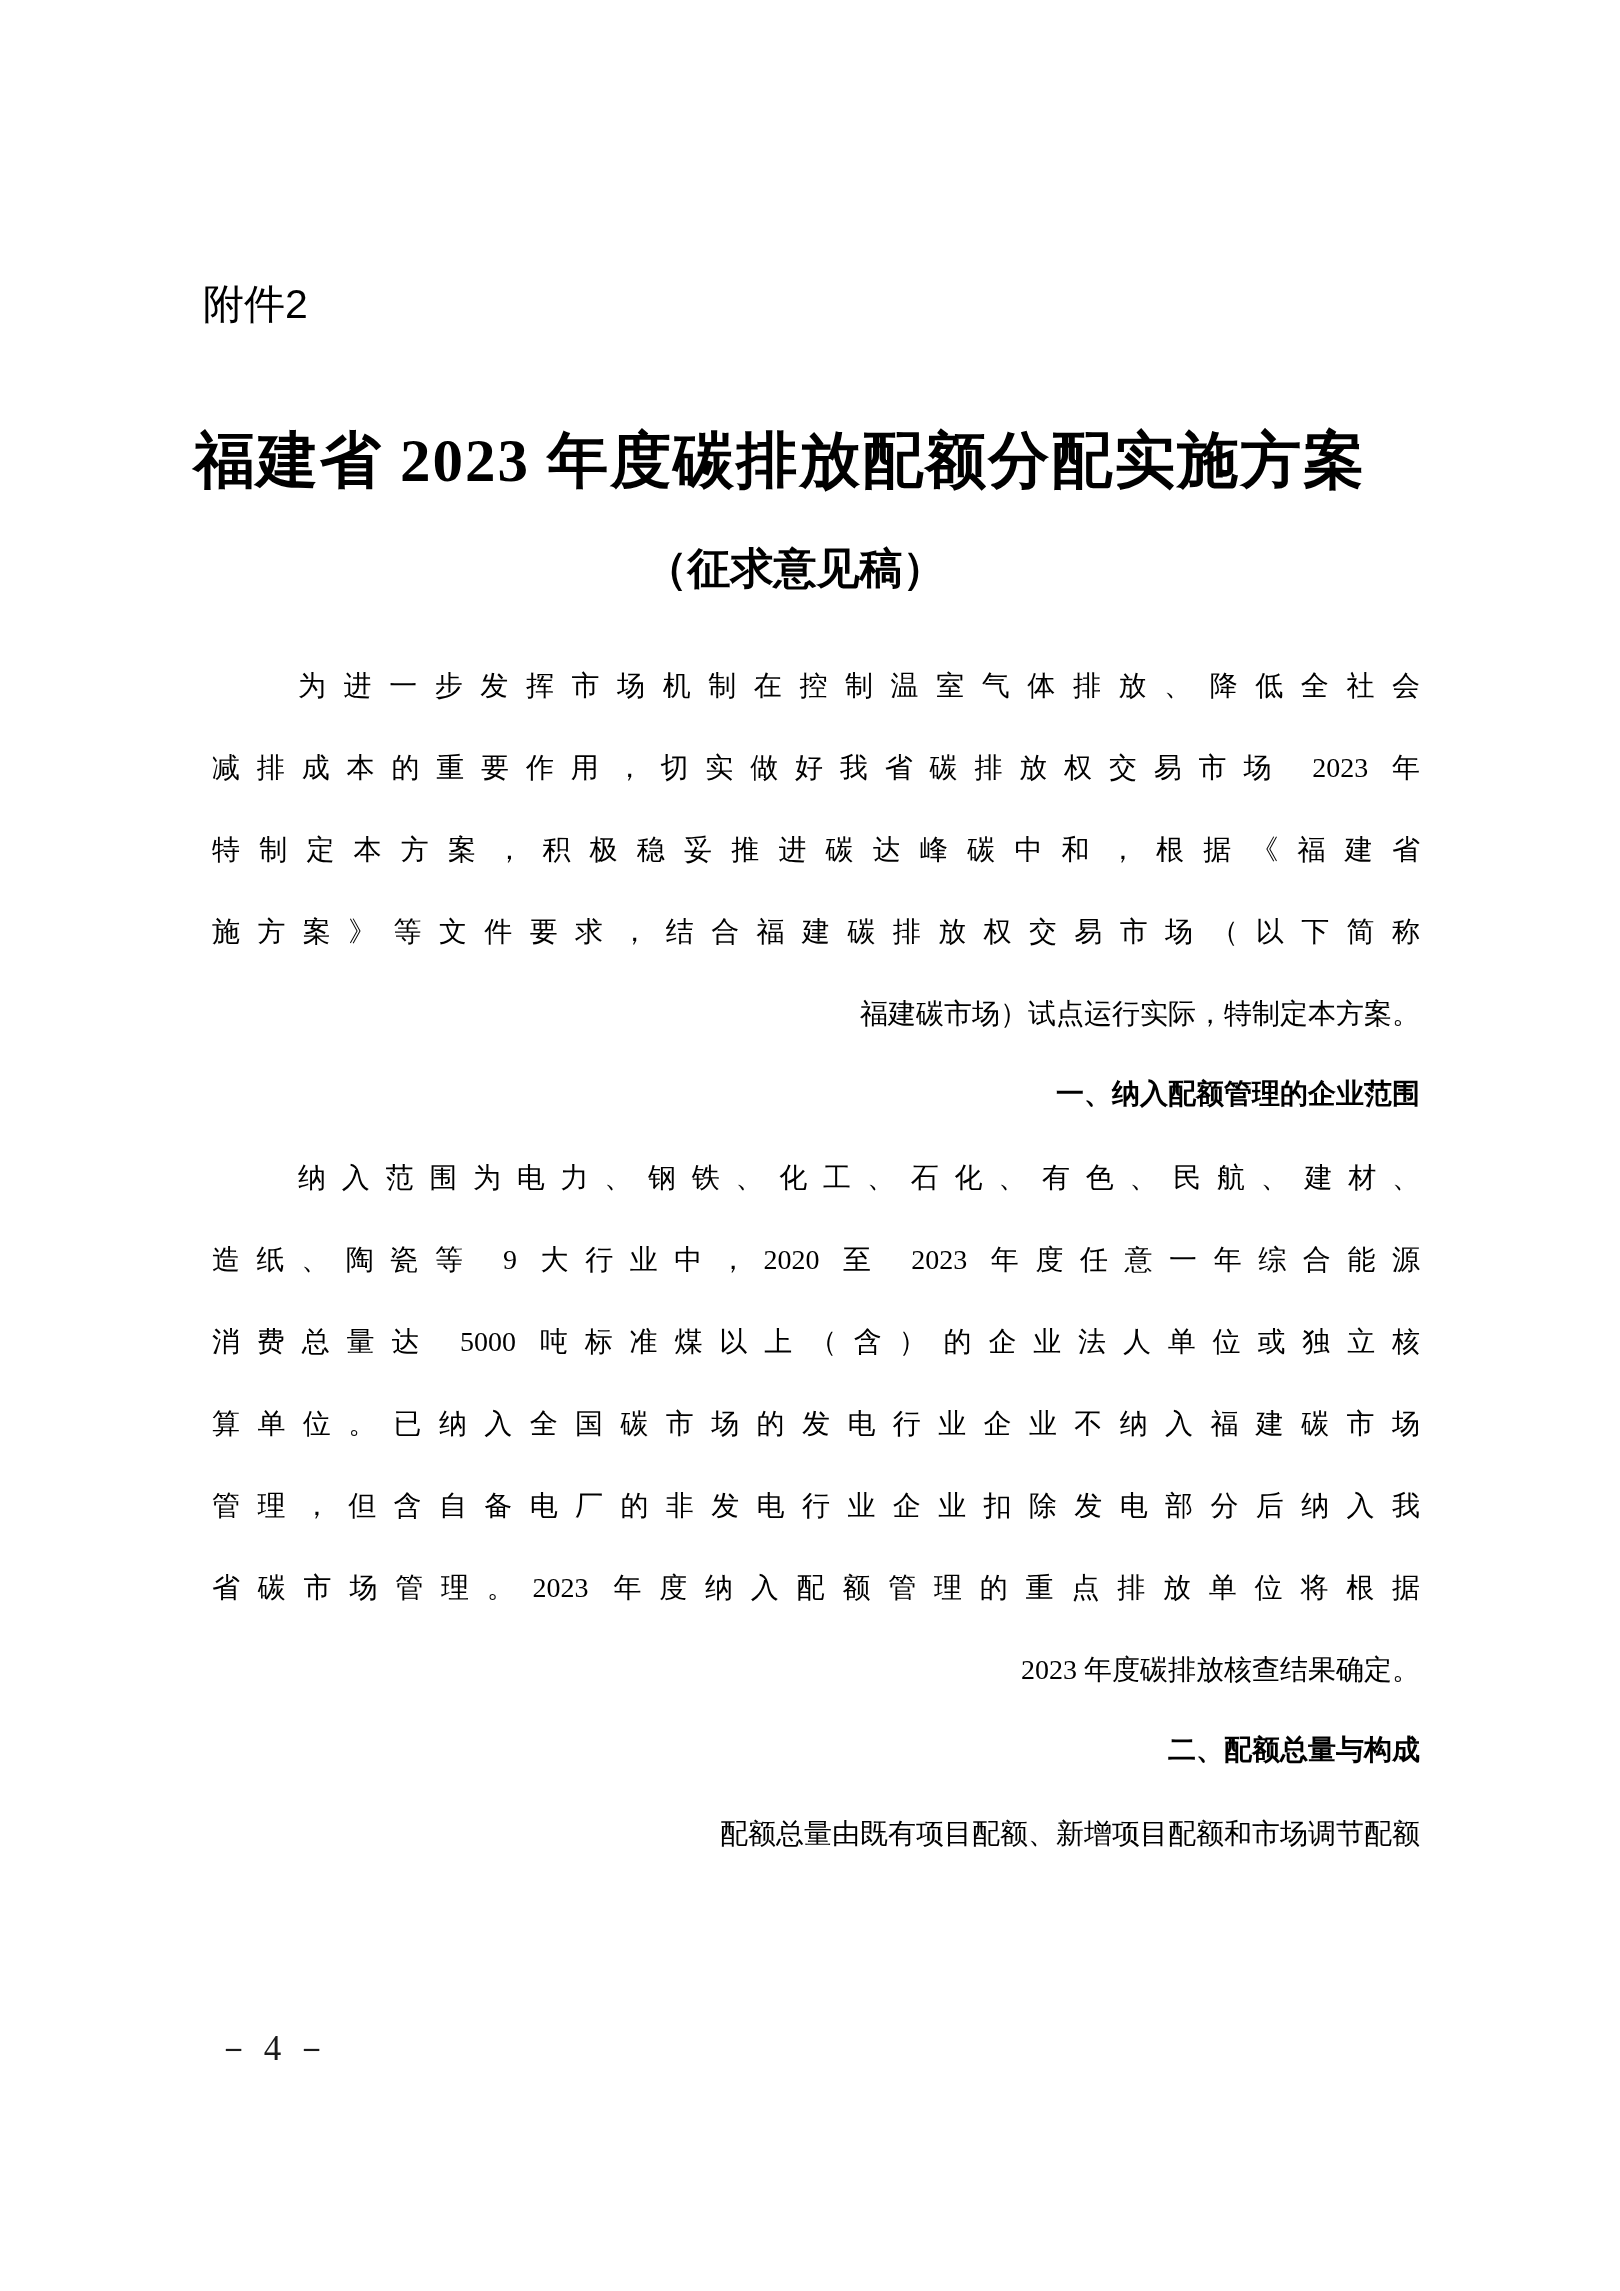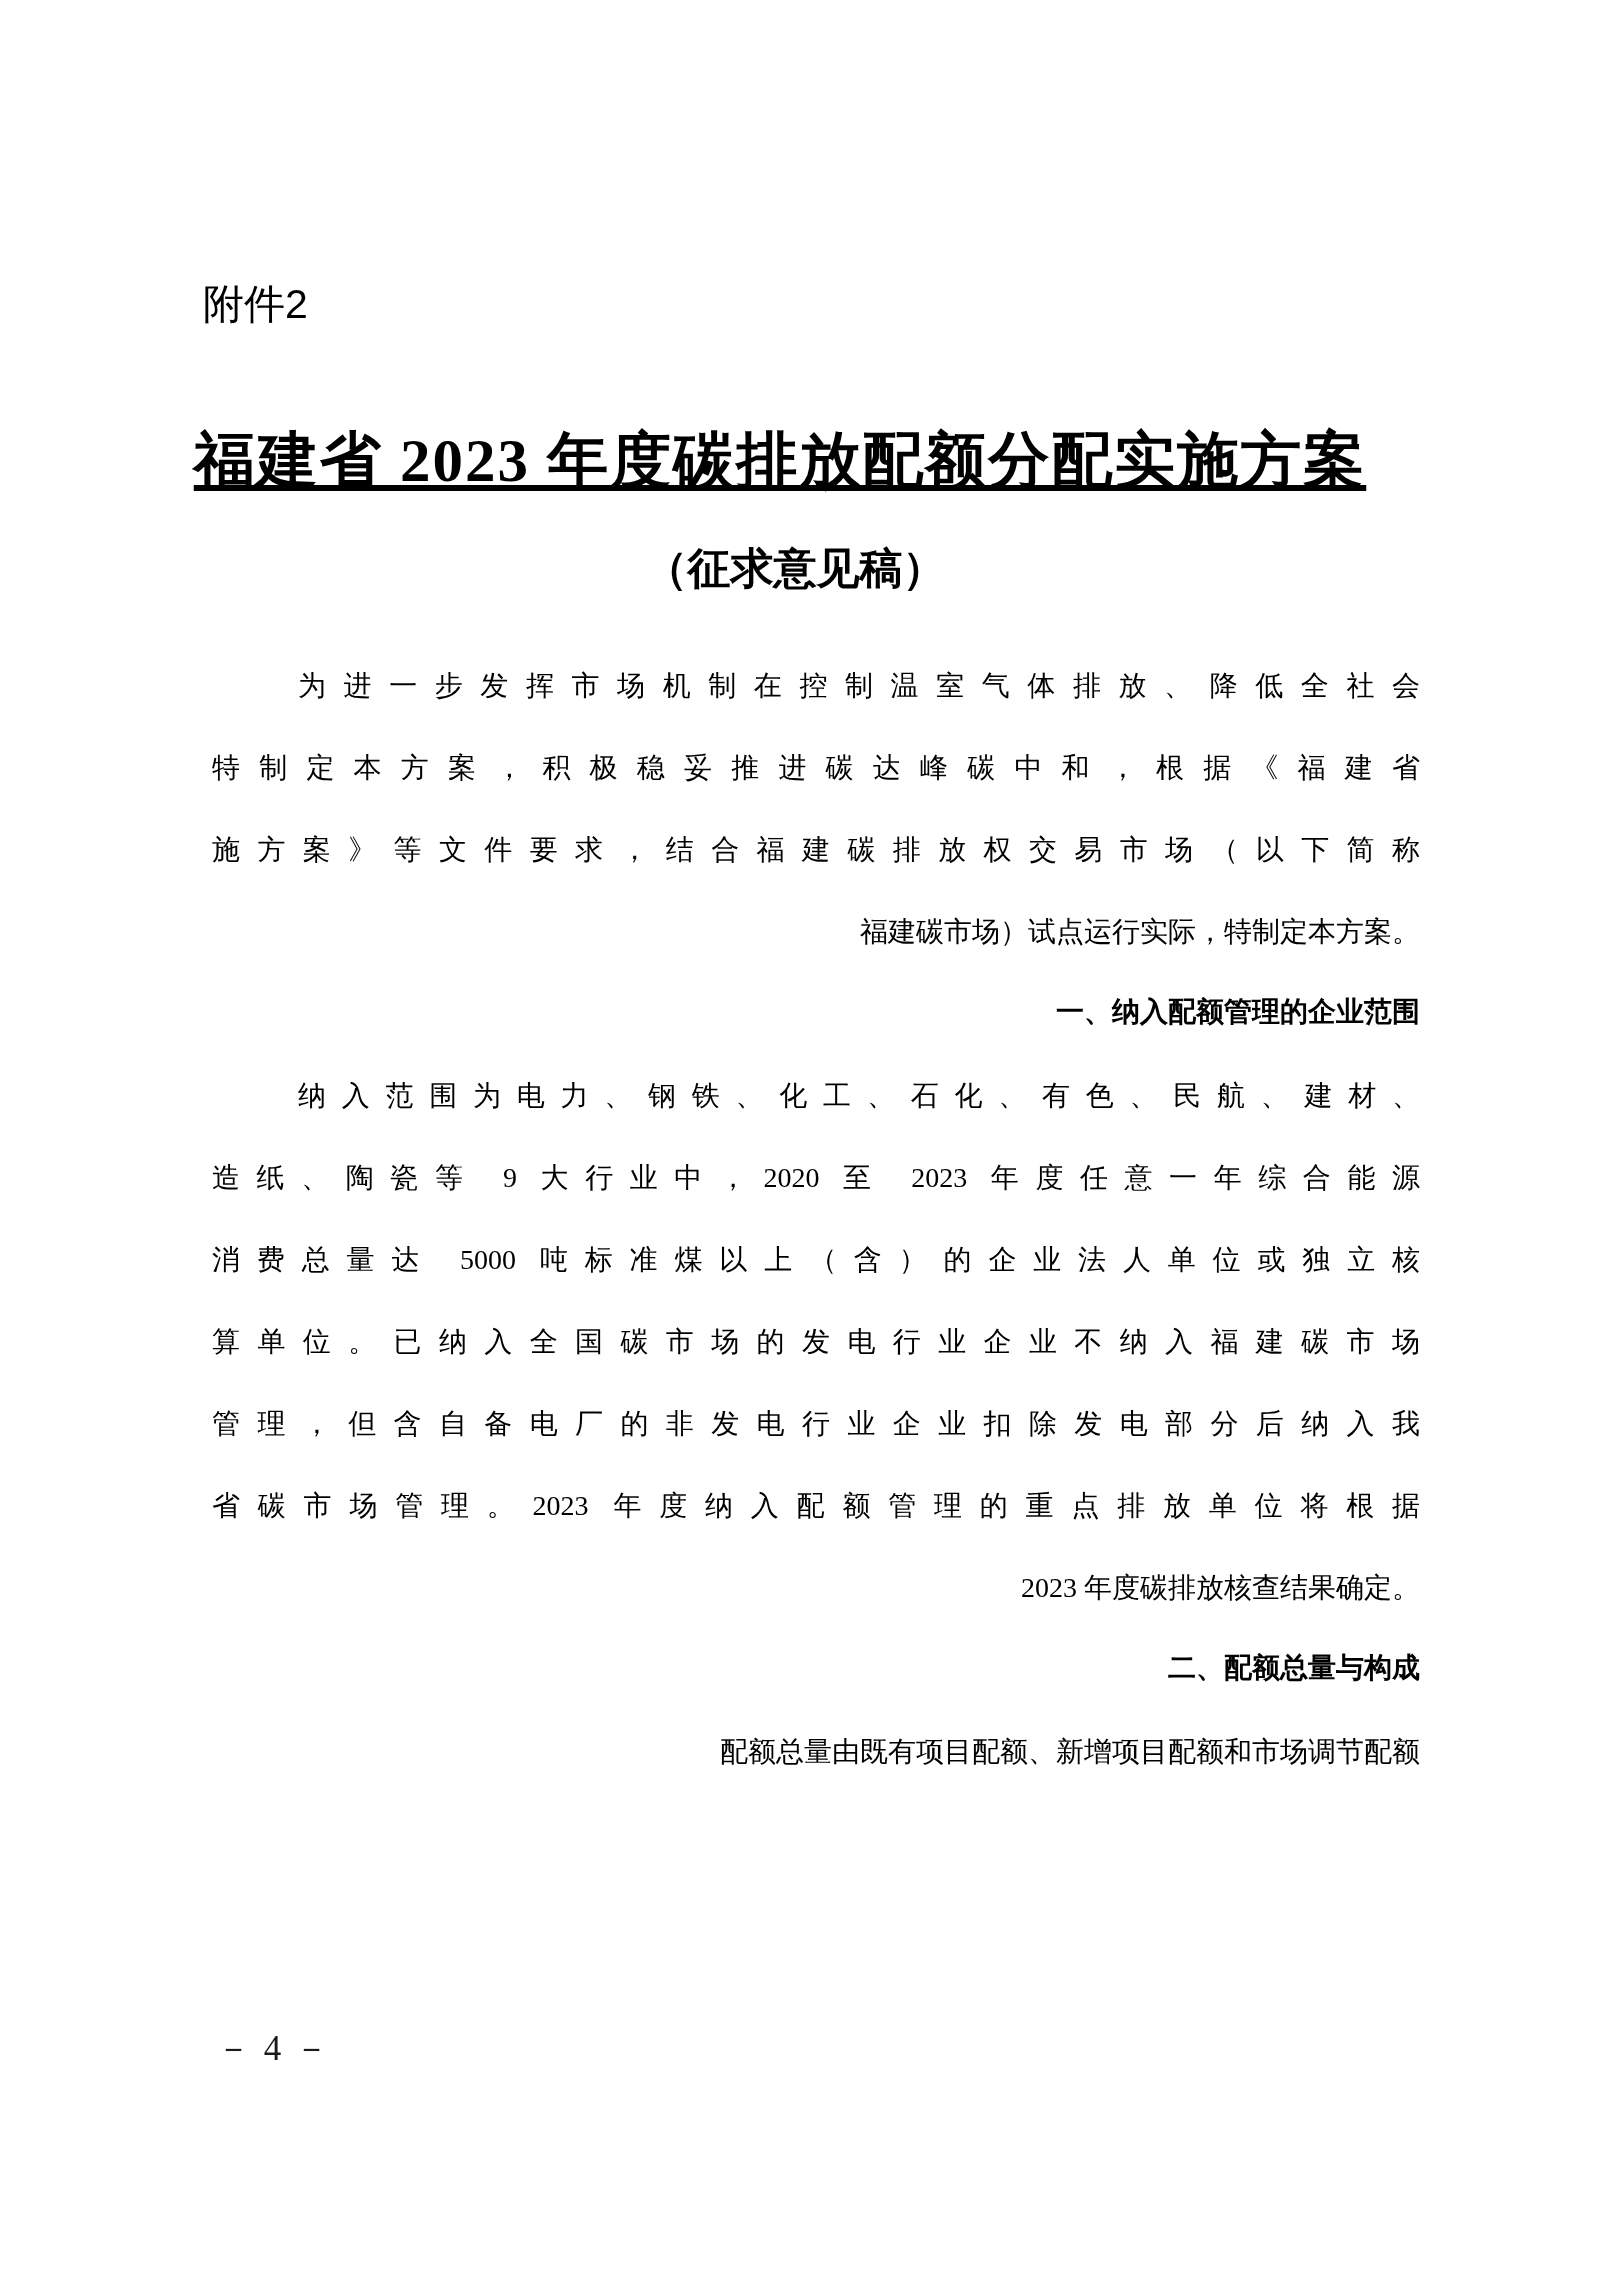--- a/index.html
+++ b/index.html
@@ -29,21 +29,20 @@
     left: 0;
     top: 427px;
     width: 100%;
     margin: 0;
     text-align: center;
     font-size: 61px;
     font-weight: 700;
     letter-spacing: 2px;
     line-height: 1.1;
     font-family: "Liberation Serif", "DejaVu Serif", serif;
-    text-decoration: underline;
   }
   .subtitle {
     position: absolute;
     left: 15px;
     top: 545px;
     width: 100%;
     text-align: center;
     font-size: 43px;
     font-weight: 700;
     line-height: 1.1;
@@ -86,20 +85,21 @@
 
 <div class="page">
   <div class="attachment">附件2</div>
 
   <h1 class="title">福建省 2023 年度碳排放配额分配实施方案</h1>
 
   <div class="subtitle">（征求意见稿）</div>
 
   <div class="body">
       <div class="line indent fill">为进一步发挥市场机制在控制温室气体排放、降低全社会</div>
+      <div class="line fill">减排成本的重要作用，切实做好我省碳排放权交易市场 2023 年</div>
       <div class="line fill">特制定本方案，积极稳妥推进碳达峰碳中和，根据《福建省</div>
       <div class="line fill">施方案》等文件要求，结合福建碳排放权交易市场（以下简称</div>
       <div class="line">福建碳市场）试点运行实际，特制定本方案。</div>
       <div class="line heading indent">一、纳入配额管理的企业范围</div>
       <div class="line indent fill">纳入范围为电力、钢铁、化工、石化、有色、民航、建材、</div>
       <div class="line fill">造纸、陶瓷等 9 大行业中，2020 至 2023 年度任意一年综合能源</div>
       <div class="line fill">消费总量达 5000 吨标准煤以上（含）的企业法人单位或独立核</div>
       <div class="line fill">算单位。已纳入全国碳市场的发电行业企业不纳入福建碳市场</div>
       <div class="line fill">管理，但含自备电厂的非发电行业企业扣除发电部分后纳入我</div>
       <div class="line fill">省碳市场管理。2023 年度纳入配额管理的重点排放单位将根据</div>

